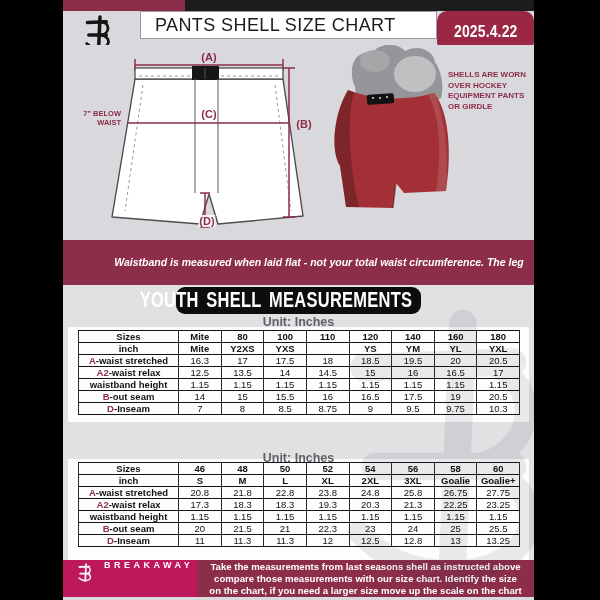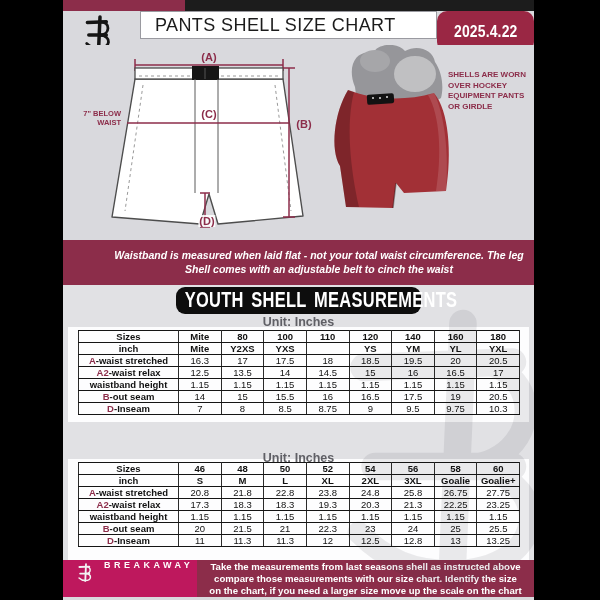--- a/index.html
+++ b/index.html
@@ -42,21 +42,21 @@
   .notice div { color:#fff; font-weight:700; font-size:10.5px; line-height:13.5px; white-space:nowrap; }
 
   
   .measure { position:absolute; left:0; top:285px; width:471px; height:275px; background:#e1e1e4; }
   .panel { position:absolute; left:5px; width:461px; background:#fdfdfe; z-index:0; }
   .panel.youth { top:42px; height:95px; }
   .panel.adult { top:174px; height:101px; }
   .watermark { position:absolute; left:235px; top:0; width:330px; height:330px;
                z-index:1; opacity:.09; pointer-events:none; }
   .band { position:absolute; left:113px; width:245px; height:27px; background:#0d0d0d;
-          border-radius:9px; z-index:2; display:flex; align-items:center; justify-content:flex-start; }
+          border-radius:9px; z-index:2; display:flex; align-items:center; justify-content:flex-end; }
   .band.youth { top:2px; }
   .band.adult { top:138px; }
   .band span { color:#fff; font-weight:700; font-size:17.5px; letter-spacing:.3px; word-spacing:3px;
                display:inline-block; transform:scale(.94,1.22); white-space:nowrap; }
   .unit { position:absolute; left:0; width:471px; text-align:center; color:#606066;
           font-weight:700; font-size:12.5px; z-index:2; }
   .unit.youth { top:30px; }
   .unit.adult { top:166px; }
   table.sizes { position:absolute; left:15px; width:442px; border-collapse:collapse;
                 table-layout:fixed; z-index:2; background:transparent; }
@@ -177,21 +177,20 @@
     <div class="photo-caption">
       <div>SHELLS ARE WORN</div>
       <div>OVER HOCKEY</div>
       <div>EQUIPMENT PANTS</div>
       <div>OR GIRDLE</div>
     </div>
   </div>
 
   <div class="notice">
     <div>Waistband is measured when laid flat - not your total waist circumference. The leg</div>
-    <div>Shell comes with an adjustable belt to cinch the waist</div>
   </div>
 
   <div class="measure">
     <div class="panel youth"></div>
     <div class="panel adult"></div>
     <svg class="watermark" viewBox="0 0 60 60">
       <g stroke="#2e2e3c" fill="none" stroke-linecap="round">
         <path d="M30 7 L28 53" stroke-width="5"></path>
         <path d="M12 15 L39 14" stroke-width="5"></path>
         <path d="M14 33 L39 33" stroke-width="5"></path>

